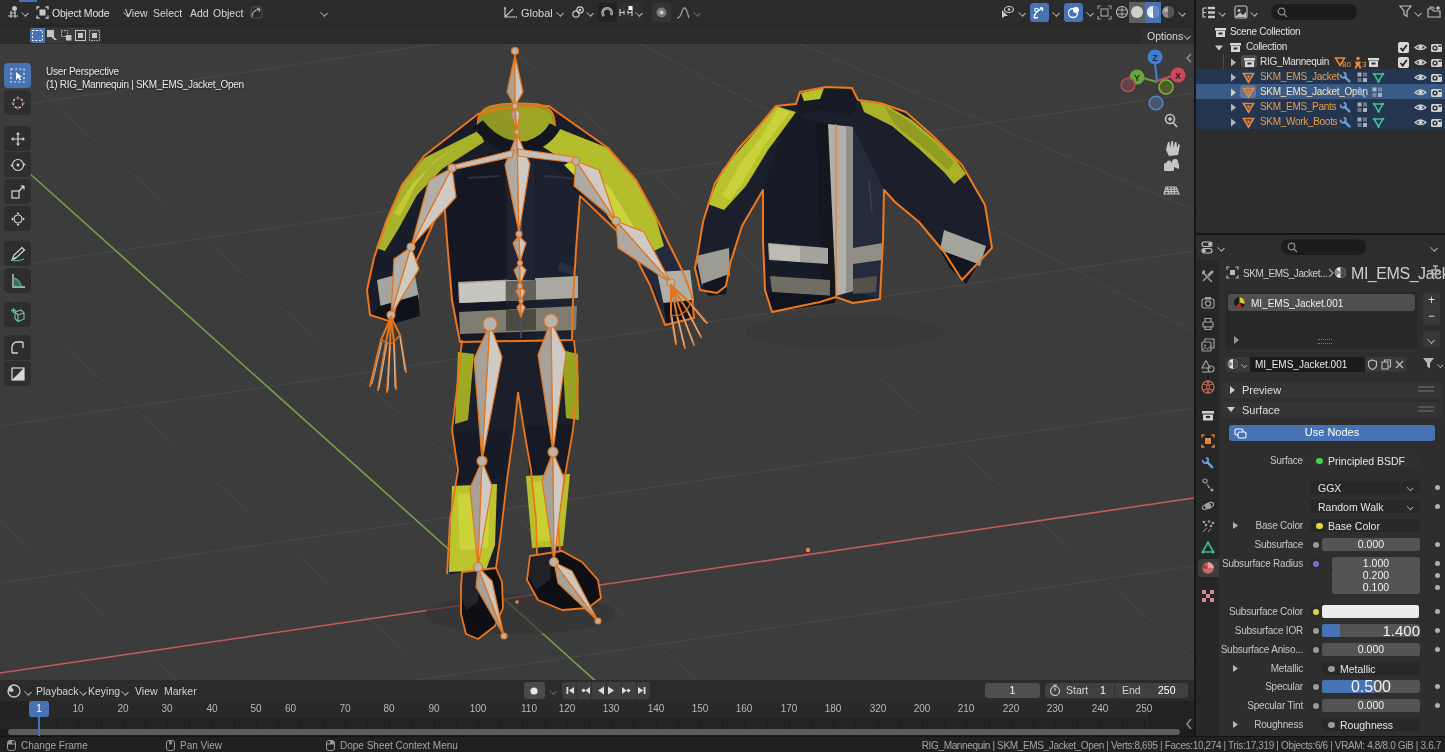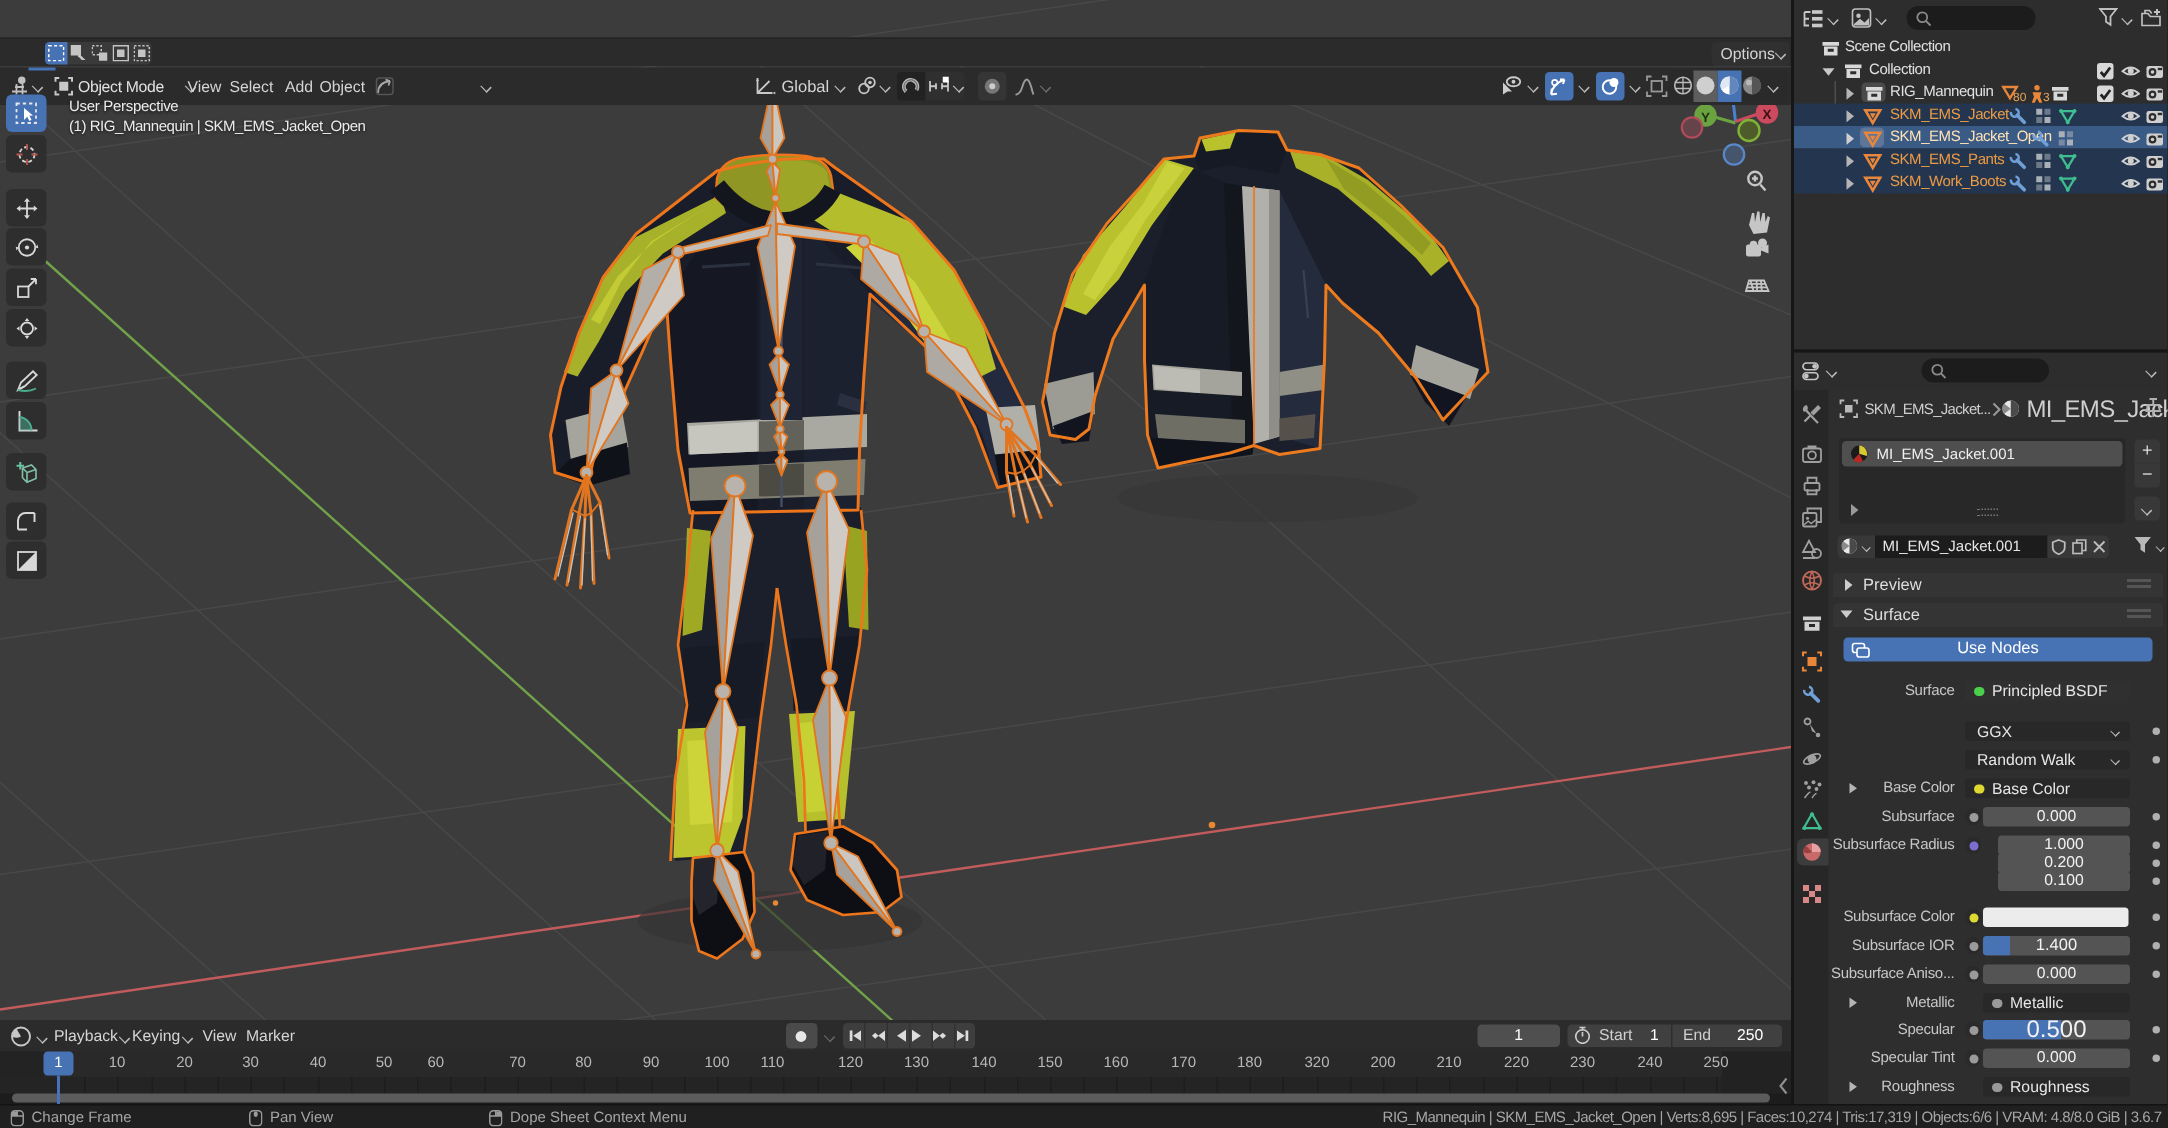--- a/index.html
+++ b/index.html
@@ -12,21 +12,21 @@
 .chev:before{content:"";position:absolute;left:0;top:1px;width:5px;height:5px;border-right:1.5px solid #bcbcbc;border-bottom:1.5px solid #bcbcbc;transform:rotate(45deg) scale(1,.8);}
 .tbtn{position:absolute;width:27px;height:25px;background:#2e2e2e;border-radius:4px;display:flex;align-items:center;justify-content:center;}
 .orow{position:absolute;left:0;width:249px;height:15px;}
 .oi{position:absolute;top:1.5px;width:13px;height:13px;}
 .otxt{position:absolute;top:1.5px;font-size:10px;line-height:12px;color:#e0e0e0;white-space:nowrap;letter-spacing:-0.3px;}
 .osub{position:absolute;top:6px;font-size:8px;color:#e8a55c;}
 .plabel{position:absolute;font-size:10px;line-height:13px;color:#c6c6c6;text-align:right;width:104px;white-space:nowrap;letter-spacing:-0.2px;}
 .pfield{position:absolute;height:13px;border-radius:2.5px;font-size:10.5px;color:#eee;line-height:13px;}
 .sock{position:absolute;width:5px;height:5px;border-radius:50%;background:#b0b0b0;}
 
-#vheader{left:0;top:0;width:1194px;height:25px;background:#2b2b2b;margin-top:45px;}
+#vheader{left:0;top:0;width:1194px;height:25px;background:#2b2b2b;}
 #vtools{left:0;top:25px;width:1194px;height:19px;background:#2b2b2b;border-top:1px solid #232323;}
 #viewport{left:0;top:0;width:1194px;height:680px;background:#3c3c3c;}
 #timeline{left:0;top:680px;width:1194px;height:56px;background:#2b2b2b;}
 #statusbar{left:0;top:736px;width:1445px;height:16px;background:#202020;border-top:1px solid #131313;}
 #outliner{left:1196px;top:0;width:249px;height:233px;background:#2d2d2d;}
 #props{left:1196px;top:235px;width:249px;height:501px;background:#2e2e2e;}
 #vsep{left:1194px;top:0;width:2px;height:736px;background:#161616;}
 #hsep{left:1196px;top:233px;width:249px;height:2px;background:#161616;}
 </style>
 </head>
@@ -526,21 +526,21 @@
     <div class="abs" style="left:63px;top:23px;width:30px;text-align:center;color:#b8b8b8;font-size:10px">10</div>
       <div class="abs" style="left:108px;top:23px;width:30px;text-align:center;color:#b8b8b8;font-size:10px">20</div>
       <div class="abs" style="left:152px;top:23px;width:30px;text-align:center;color:#b8b8b8;font-size:10px">30</div>
       <div class="abs" style="left:197px;top:23px;width:30px;text-align:center;color:#b8b8b8;font-size:10px">40</div>
       <div class="abs" style="left:241px;top:23px;width:30px;text-align:center;color:#b8b8b8;font-size:10px">50</div>
       <div class="abs" style="left:285px;top:23px;width:30px;text-align:left;color:#b8b8b8;font-size:10px">60</div>
       <div class="abs" style="left:330px;top:23px;width:30px;text-align:center;color:#b8b8b8;font-size:10px">70</div>
       <div class="abs" style="left:374px;top:23px;width:30px;text-align:center;color:#b8b8b8;font-size:10px">80</div>
       <div class="abs" style="left:419px;top:23px;width:30px;text-align:center;color:#b8b8b8;font-size:10px">90</div>
       <div class="abs" style="left:463px;top:23px;width:30px;text-align:center;color:#b8b8b8;font-size:10px">100</div>
-      <div class="abs" style="left:507px;top:23px;width:30px;text-align:left;color:#b8b8b8;font-size:10px">110</div>
+      <div class="abs" style="left:507px;top:23px;width:30px;text-align:right;color:#b8b8b8;font-size:10px">110</div>
       <div class="abs" style="left:552px;top:23px;width:30px;text-align:center;color:#b8b8b8;font-size:10px">120</div>
       <div class="abs" style="left:596px;top:23px;width:30px;text-align:center;color:#b8b8b8;font-size:10px">130</div>
       <div class="abs" style="left:641px;top:23px;width:30px;text-align:center;color:#b8b8b8;font-size:10px">140</div>
       <div class="abs" style="left:685px;top:23px;width:30px;text-align:center;color:#b8b8b8;font-size:10px">150</div>
       <div class="abs" style="left:729px;top:23px;width:30px;text-align:center;color:#b8b8b8;font-size:10px">160</div>
       <div class="abs" style="left:774px;top:23px;width:30px;text-align:center;color:#b8b8b8;font-size:10px">170</div>
       <div class="abs" style="left:818px;top:23px;width:30px;text-align:center;color:#b8b8b8;font-size:10px">180</div>
       <div class="abs" style="left:863px;top:23px;width:30px;text-align:center;color:#b8b8b8;font-size:10px">320</div>
       <div class="abs" style="left:907px;top:23px;width:30px;text-align:center;color:#b8b8b8;font-size:10px">200</div>
       <div class="abs" style="left:951px;top:23px;width:30px;text-align:center;color:#b8b8b8;font-size:10px">210</div>
@@ -1057,21 +1057,21 @@
       <div class="plabel" style="left:3px;top:370px">Subsurface Color</div>
       <div class="abs" style="left:114px;top:371px;width:11px;height:11px;border-radius:50%;background:#2a2a2a"></div>
       <div class="abs" style="left:116.5px;top:373.5px;width:6.5px;height:6.5px;border-radius:50%;background:#e0d832"></div>
       <div class="pfield" style="left:126px;top:370px;width:97px;background:#ececec"></div>
       <div class="sock" style="left:239px;top:374px"></div>
       <div class="plabel" style="left:3px;top:389px">Subsurface IOR</div>
       <div class="abs" style="left:114px;top:390px;width:11px;height:11px;border-radius:50%;background:#2a2a2a"></div>
       <div class="abs" style="left:116.5px;top:392.5px;width:6.5px;height:6.5px;border-radius:50%;background:#9a9a9a"></div>
       <div class="pfield" style="left:126px;top:389px;width:98px;background:#545454;overflow:hidden">
         <div style="position:absolute;left:0;top:0;width:18%;height:100%;background:#4772b3"></div>
-        <div style="position:absolute;left:0;top:0;width:100%;text-align:center;font-size:11px;color:#f2f2f2">1.400</div>
+        <div style="position:absolute;left:0;top:0;width:100%;text-align:right;font-size:15px;color:#f2f2f2">1.400</div>
       </div>
       <div class="sock" style="left:239px;top:393px"></div>
       <div class="plabel" style="left:3px;top:408px">Subsurface Aniso...</div>
       <div class="abs" style="left:114px;top:409px;width:11px;height:11px;border-radius:50%;background:#2a2a2a"></div>
       <div class="abs" style="left:116.5px;top:411.5px;width:6.5px;height:6.5px;border-radius:50%;background:#9a9a9a"></div>
       <div class="pfield" style="left:126px;top:408px;width:98px;background:#545454;overflow:hidden">
         <div style="position:absolute;left:0;top:0;width:100%;text-align:center;font-size:10.5px;color:#f2f2f2">0.000</div>
       </div>
       <div class="sock" style="left:239px;top:412px"></div>
       <svg class="abs" style="left:36px;top:429px" width="7" height="9" viewBox="0 0 7 9">

